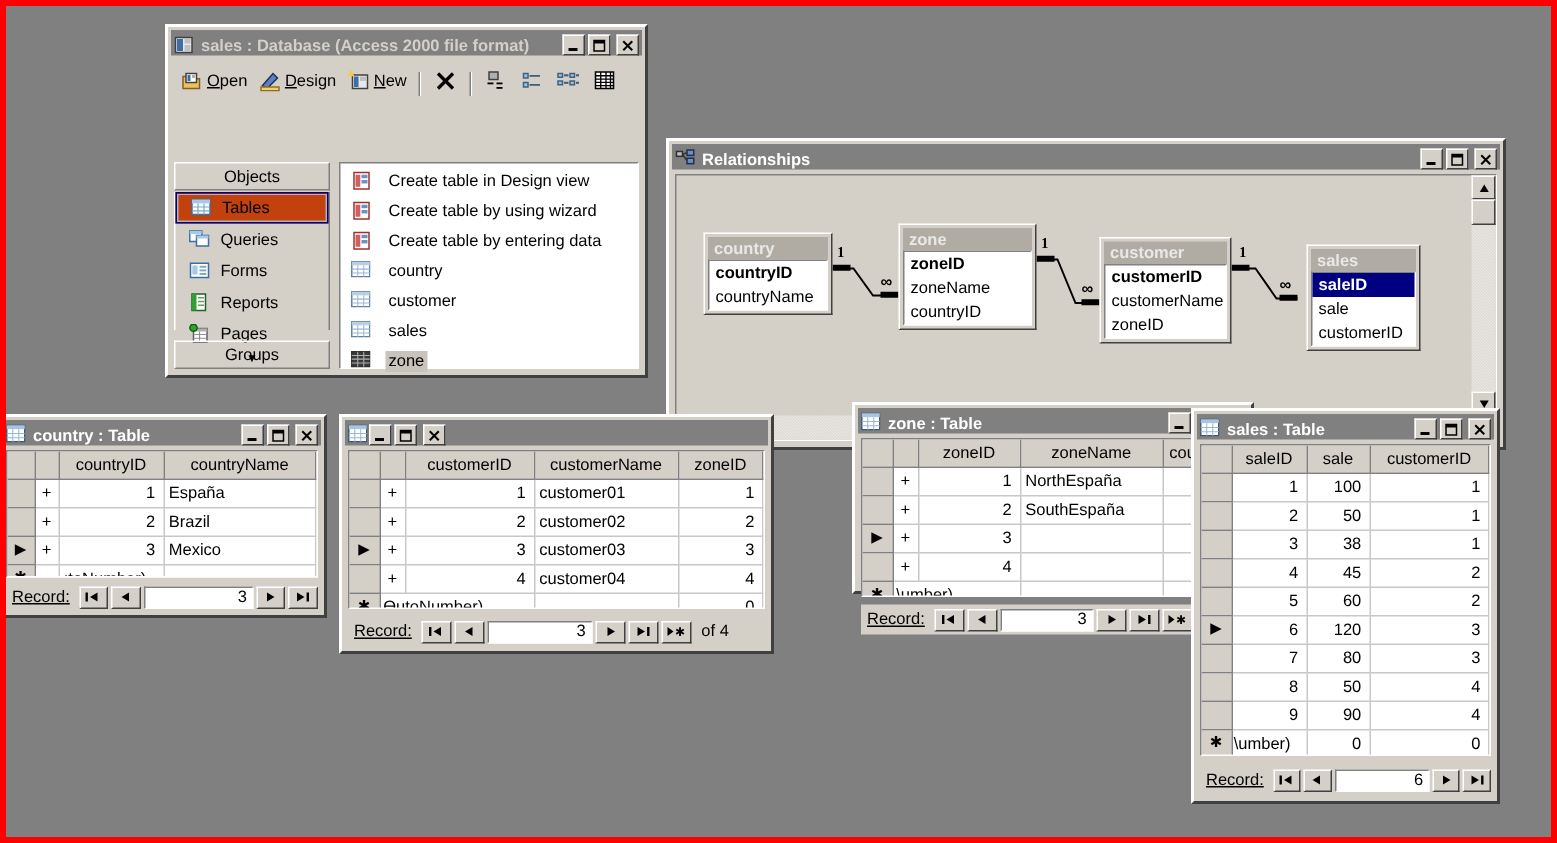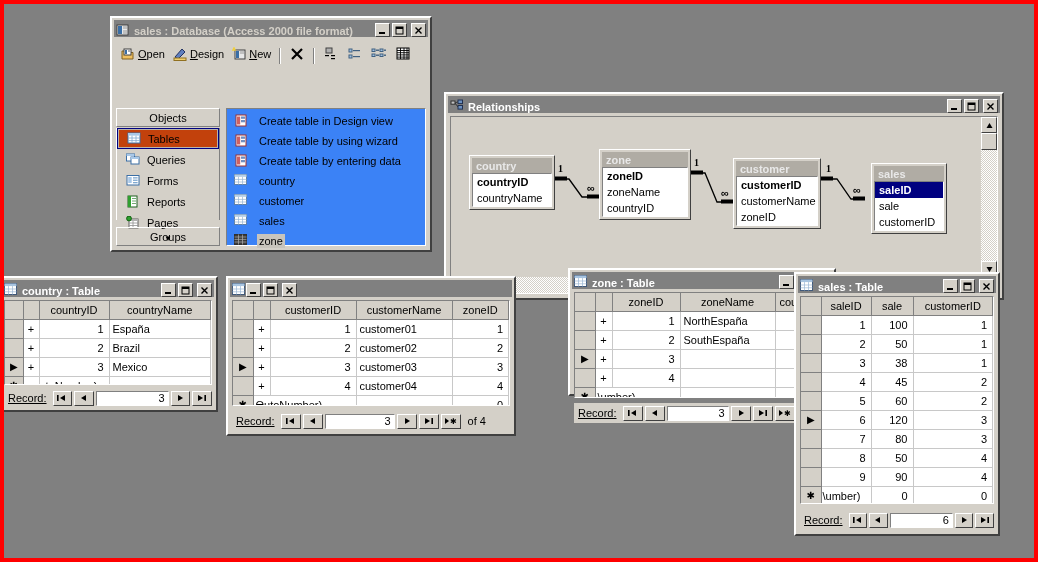--- a/index.html
+++ b/index.html
@@ -54,21 +54,21 @@
       border-left:1px solid #ffffff;border-right:1px solid #808080;box-sizing:border-box;}
   .obj-item{height:21px;display:flex;align-items:center;gap:7px;padding-left:9px;
       font-size:11px;color:#000;box-sizing:border-box;}
   .obj-item.sel{border:1px solid #000080;background:#c2410c;
       box-shadow:inset 0 0 0 1px #b8b4ac;}
   .obj-more{height:10px;display:flex;align-items:center;justify-content:center;font-size:8px;color:#000;}
   .obj-foot{position:absolute;left:0;bottom:0;right:0;height:19px;
       display:flex;align-items:center;justify-content:center;font-size:11px;color:#000;
       border-top:1px solid #ffffff;border-left:1px solid #ffffff;
       border-right:1px solid #808080;border-bottom:1px solid #808080;box-sizing:border-box;}
-  #tables-list{position:absolute;left:110px;top:0;right:0;bottom:0;background:#3b82f6;
+  #tables-list{position:absolute;left:110px;top:0;right:0;bottom:0;background:#ffffff;
       border-top:1px solid #808080;border-left:1px solid #808080;
       border-right:1px solid #ffffff;border-bottom:1px solid #ffffff;box-sizing:border-box;
       padding-top:2px;}
   .tl-item{height:20px;display:flex;align-items:center;gap:9px;padding-left:7px;
       font-size:11px;color:#000;}
   .tl-item .lbl{padding:1px 2px;}
   .tl-item.sel .lbl{background:#c8c4bc;}
   
   .ico{width:14px;height:14px;flex:0 0 14px;}
 

